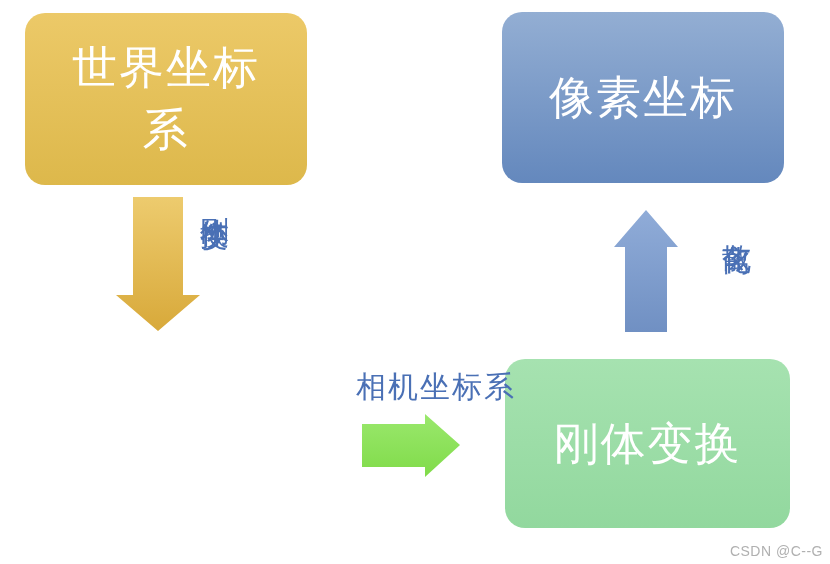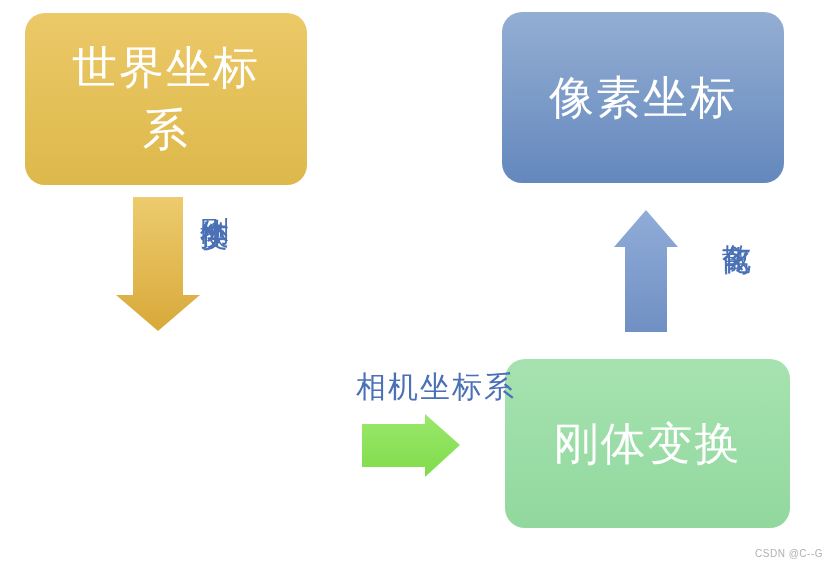--- a/index.html
+++ b/index.html
@@ -71,21 +71,21 @@
     letter-spacing: 1px;
   }
   .edge-label.rigid       { left: 199px; top: 195px; }
   .edge-label.discretize  { left: 721px; top: 221px; }
   .edge-label.perspective { left: 356px; top: 371px; font-size: 30px; letter-spacing: 2px; }
   
   .watermark {
     position: absolute;
     right: 7px;
     bottom: 5px;
-    font-size: 10px;
+    font-size: 14px;
     letter-spacing: 0.5px;
     color: var(--watermark-gray, #b0b0b0);
   }
 </style>
 </head>
 <body>
 
 <div class="stage">
 
   <div class="node world">

